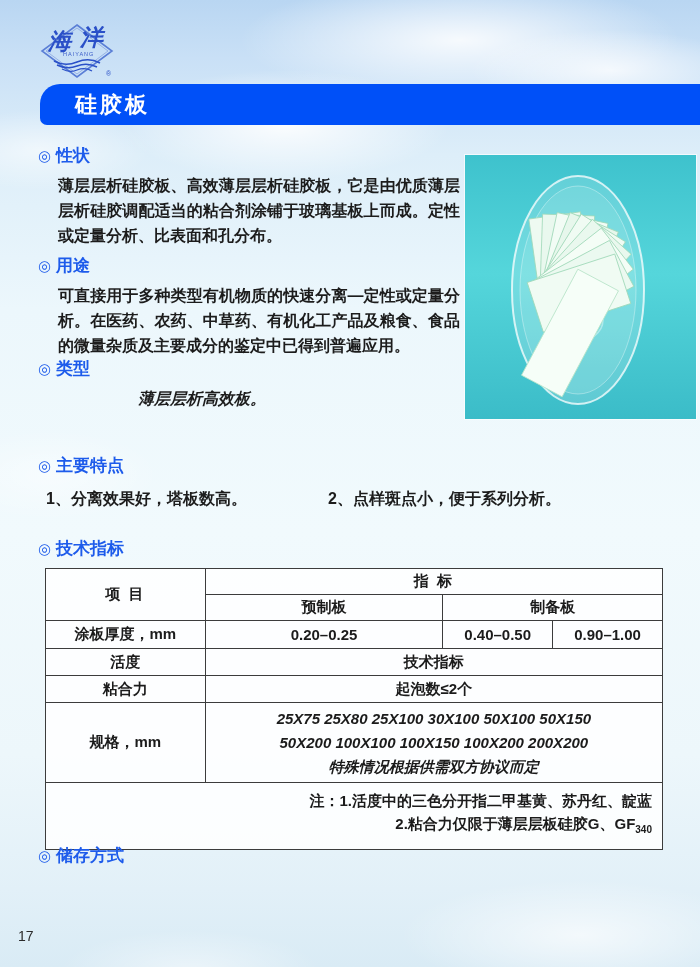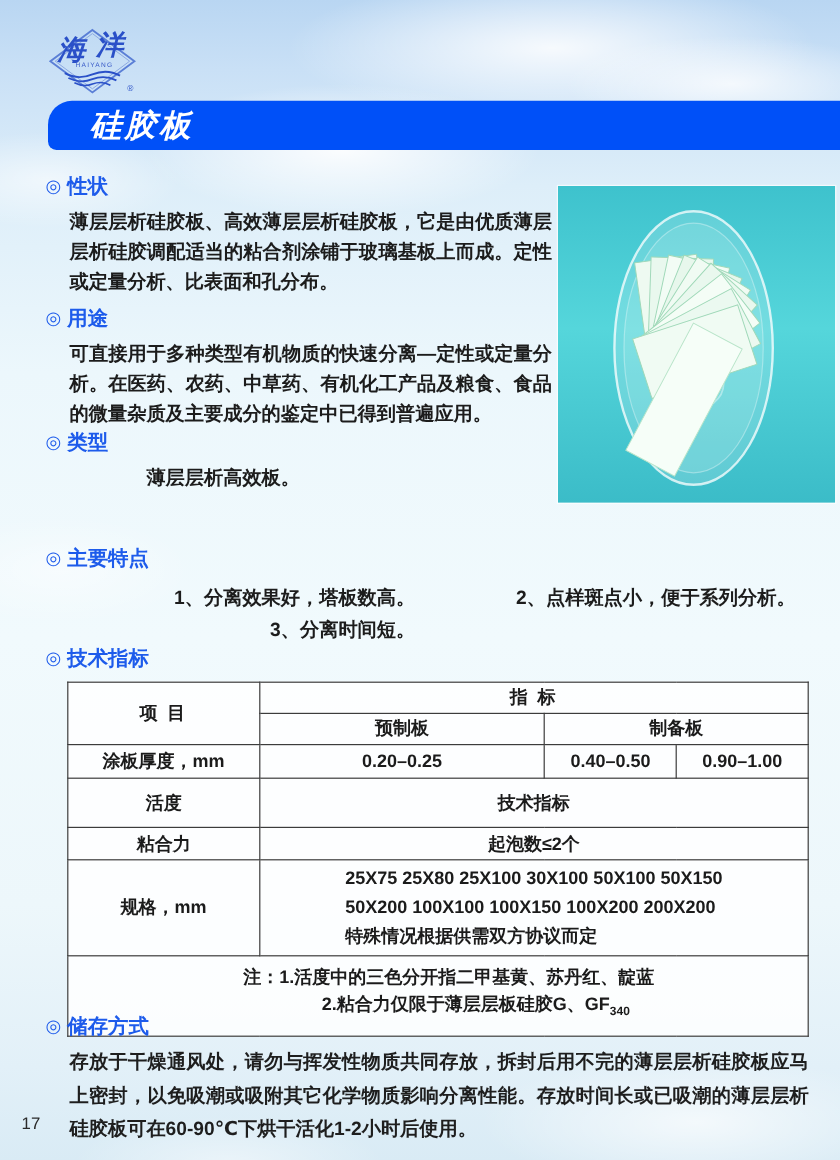--- a/index.html
+++ b/index.html
@@ -14,46 +14,46 @@
     pointer-events:none;}
   
   .logo{position:absolute;left:38px;top:22px;width:78px;height:58px;}
   
   .header-bar{
     position:absolute;left:40px;right:0;top:84px;height:41px;
     background:#0050f8;border-radius:20px 0 0 7px;
     display:flex;align-items:center;
   }
   .header-bar .title{
-    color:#ffffff;font-size:26px;font-weight:bold;letter-spacing:3px;
-    padding-left:35px;line-height:41px;font-style:italic;
+    color:#ffffff;font-size:22px;font-weight:bold;letter-spacing:3px;
+    padding-left:35px;line-height:41px;
   }
   
   .section{position:absolute;left:38px;}
   .sec-head{display:flex;align-items:center;color:#1d5beb;font-weight:bold;font-size:17px;line-height:22px;}
   .sec-head .bullet{font-size:15px;margin-right:5px;line-height:22px;}
   .sec-body{margin-left:20px;margin-top:6px;font-size:16px;font-weight:600;line-height:25px;color:#1c1c1c;text-align:justify;}
   .plain{text-align:left;}
-  .indent2{margin-left:64px;}
-  .features-grid{display:grid;grid-template-columns:282px auto;margin-left:26px;margin-top:8px;
-    font-size:16px;font-weight:600;line-height:27px;color:#1c1c1c;text-align:right;}
+  .indent2{margin-left:80px;font-style:italic;}
+  .features-grid{display:grid;grid-template-columns:282px auto;margin-left:8px;margin-top:8px;
+    font-size:16px;font-weight:600;line-height:27px;color:#1c1c1c;}
   
   .photo{position:absolute;left:465px;top:155px;width:231px;height:264px;
     box-shadow:0 0 0 1px rgba(255,255,255,.65);}
   
   .spec-table{
-    position:absolute;left:56px;top:568px;
+    position:absolute;left:45px;top:568px;
     border-collapse:collapse;width:618px;
     background:rgba(255,255,255,.85);
     font-size:15px;font-weight:600;color:#1b1b1b;text-align:center;padding-left:16px;
   }
   .spec-table td{border:1.4px solid #3c3c3c;padding:2px 4px;}
   .spec-table .hd{font-weight:bold;letter-spacing:2px;}
-  .sizes-block{display:inline-block;text-align:left;line-height:24px;}
-  .note-cell{text-align:center;padding:6px 10px 8px 28px !important;line-height:23px;}
+  .sizes-block{display:inline-block;text-align:center;line-height:24px;font-style:italic;}
+  .note-cell{text-align:right;padding:6px 10px 8px 28px !important;line-height:23px;}
   .note-line2{margin-left:45px;}
   sub{font-size:10px;}
   .page-num{position:absolute;left:18px;top:928px;font-size:14px;color:#2a2a2a;}
   .storage-body{margin-left:20px;margin-top:5px;font-size:16px;font-weight:600;line-height:28px;width:616px;text-align:justify;}
 </style>
 </head>
 <body>
 
 <div class="page">
 
@@ -139,21 +139,20 @@
   </div>
 
   <div class="section" style="top:455px;width:625px;">
     <div class="sec-head">
       <span class="bullet">◎</span>
       <span>主要特点</span>
     </div>
     <div class="features-grid">
       <div>1、分离效果好，塔板数高。</div>
       <div>2、点样斑点小，便于系列分析。</div>
-      <div>3、分离时间短。</div>
     </div>
   </div>
 
   <div class="section" style="top:538px;">
     <div class="sec-head">
       <span class="bullet">◎</span>
       <span>技术指标</span>
     </div>
   </div>
 
@@ -172,21 +171,21 @@
     <tr style="height:26px">
       <td>预制板</td>
       <td colspan="2">制备板</td>
     </tr>
     <tr style="height:28px">
       <td>涂板厚度，mm</td>
       <td>0.20–0.25</td>
       <td>0.40–0.50</td>
       <td>0.90–1.00</td>
     </tr>
-    <tr style="height:41px">
+    <tr style="height:27px">
       <td>活度</td>
       <td colspan="3">技术指标</td>
     </tr>
     <tr style="height:27px">
       <td>粘合力</td>
       <td colspan="3">起泡数≤2个</td>
     </tr>
     <tr style="height:80px">
       <td>规格，mm</td>
       <td colspan="3">
@@ -204,18 +203,17 @@
       </td>
     </tr>
   </tbody>
     </table>
 
   <div class="section" style="top:845px;width:640px;">
     <div class="sec-head">
       <span class="bullet">◎</span>
       <span>储存方式</span>
     </div>
-    <div class="storage-body">存放于干燥通风处，请勿与挥发性物质共同存放，拆封后用不完的薄层层析硅胶板应马上密封，以免吸潮或吸附其它化学物质影响分离性能。存放时间长或已吸潮的薄层层析硅胶板可在60-90℃下烘干活化1-2小时后使用。</div>
   </div>
 
   <div class="page-num">17</div>
 
 </div>
 
 </body></html>

